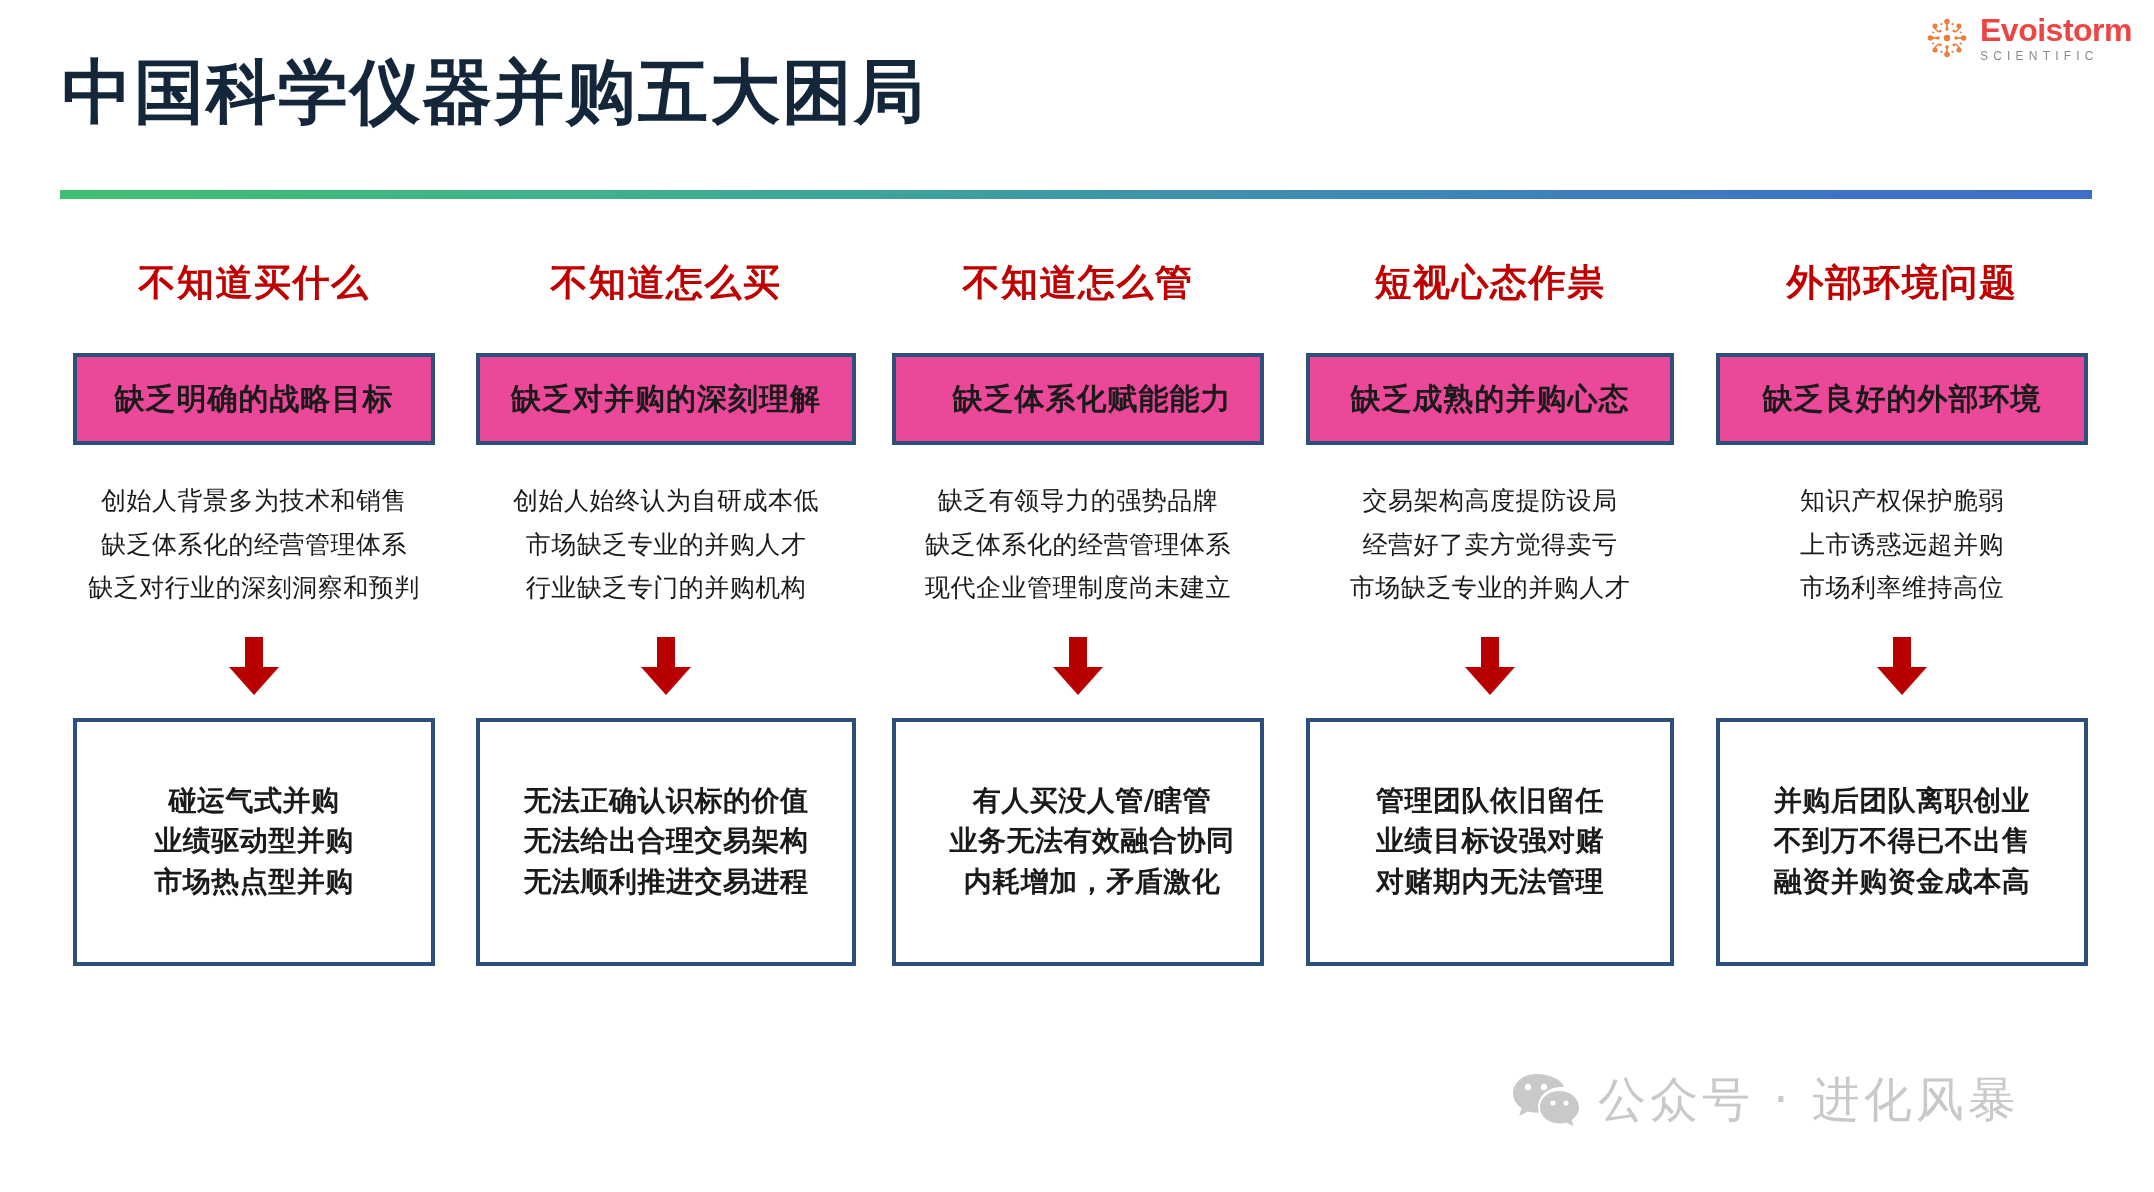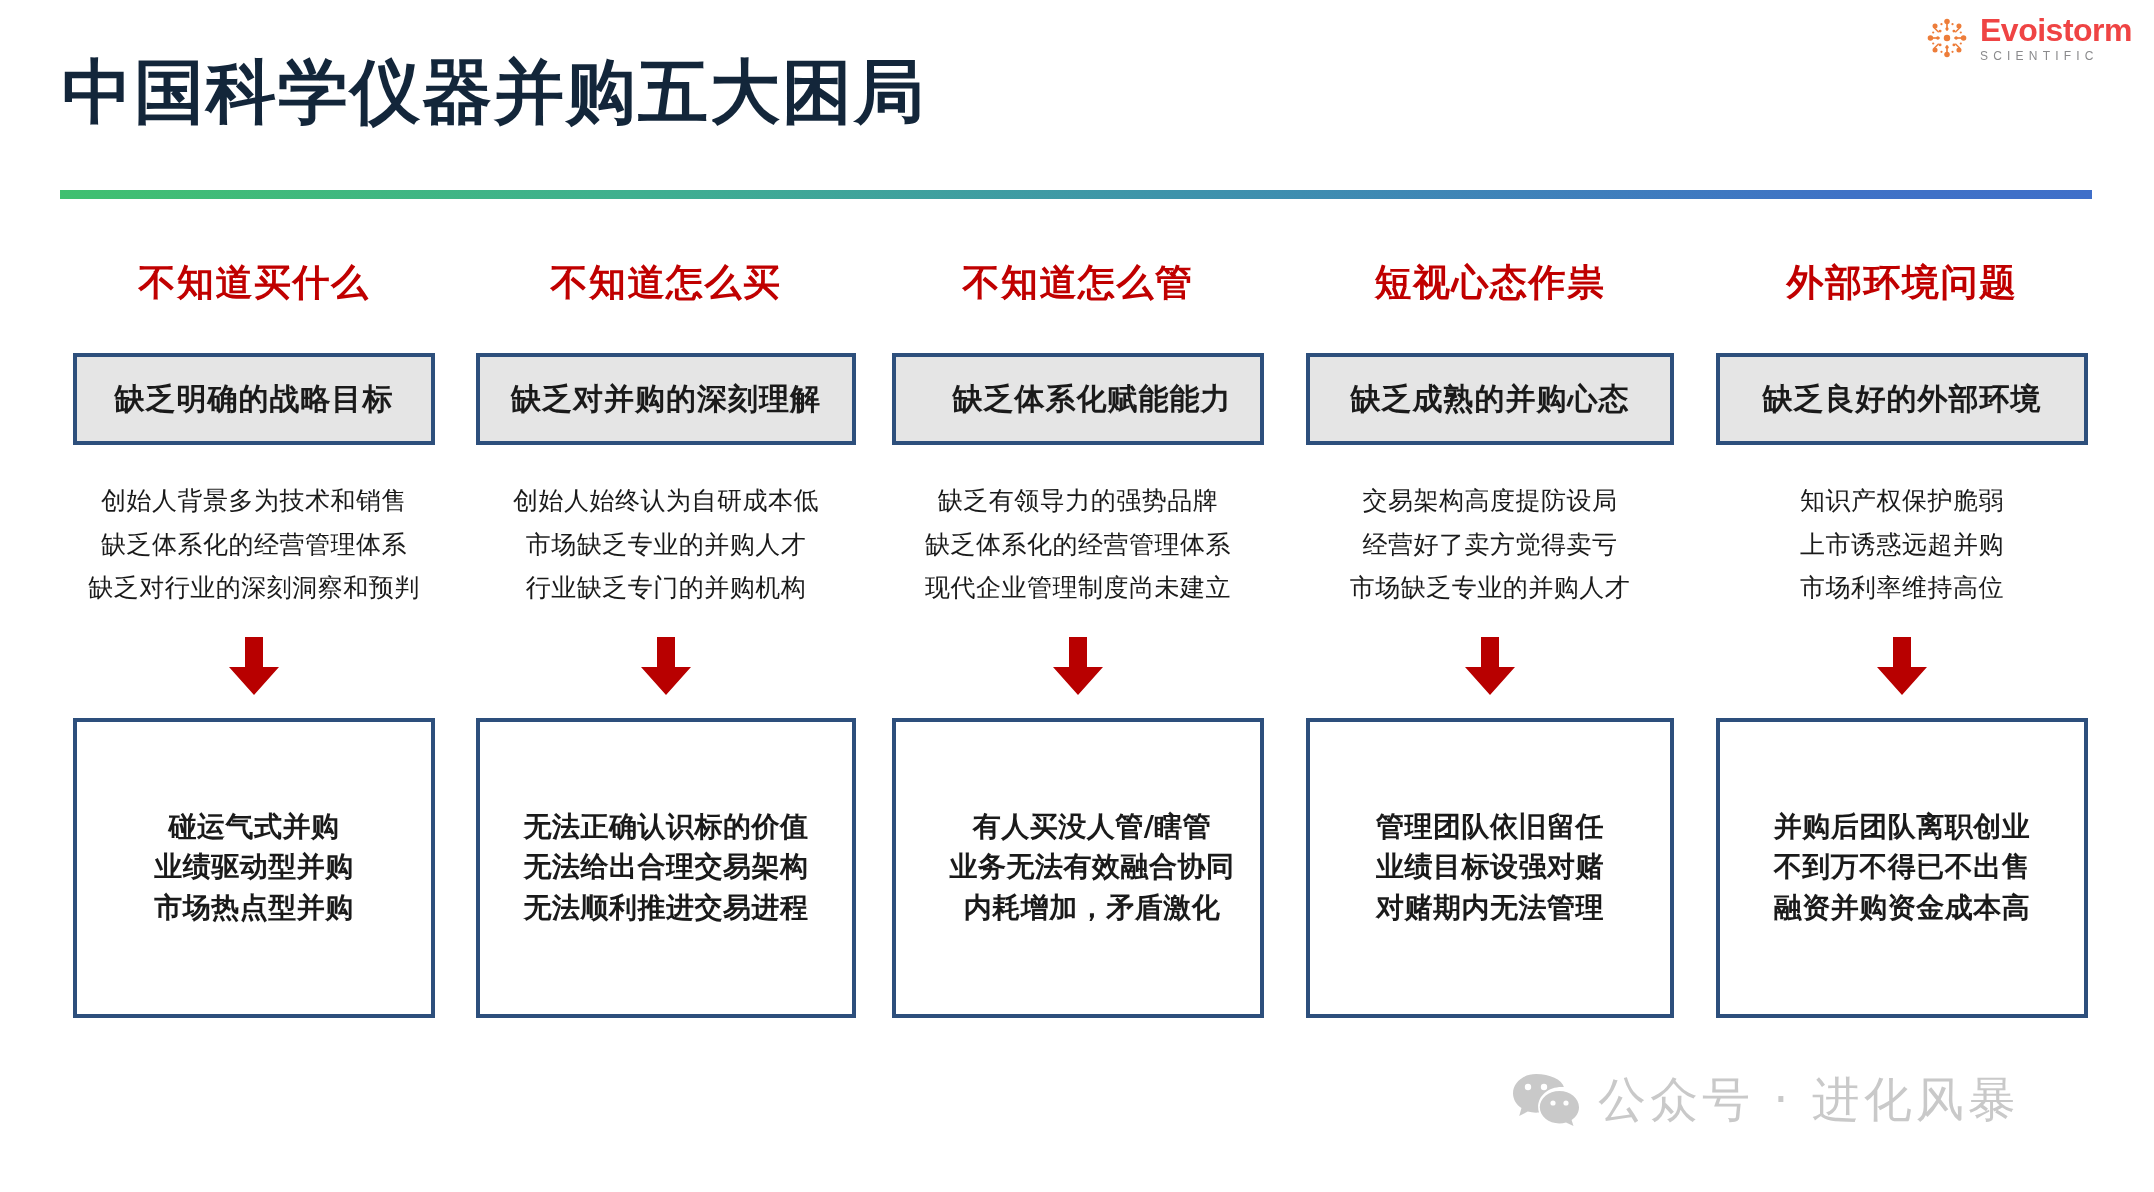--- a/index.html
+++ b/index.html
@@ -89,21 +89,21 @@
     height: 56px;
     display: flex;
     align-items: center;
   }
 
   .top-box {
     margin-top: 42px;
     width: 362px;
     height: 92px;
     border: 4px solid #2d4f7c;
-    background: #e5e5e5;
+    background: #ec4899;
     display: flex;
     align-items: center;
     justify-content: center;
     box-sizing: border-box;
   }
   .top-box-label {
     font-size: 30px;
     color: #1a1a1a;
     font-weight: 600;
     letter-spacing: 1px;
@@ -132,21 +132,21 @@
     height: 68px;
     display: flex;
     align-items: center;
     justify-content: center;
   }
   .arrow { display: block; }
 
   .bottom-box {
     margin-top: 18px;
     width: 362px;
-    height: 300px;
+    height: 248px;
     border: 4px solid #2d4f7c;
     background: #ffffff;
     display: flex;
     flex-direction: column;
     align-items: center;
     justify-content: center;
     box-sizing: border-box;
     gap: 6px;
   }
   .outcome {

